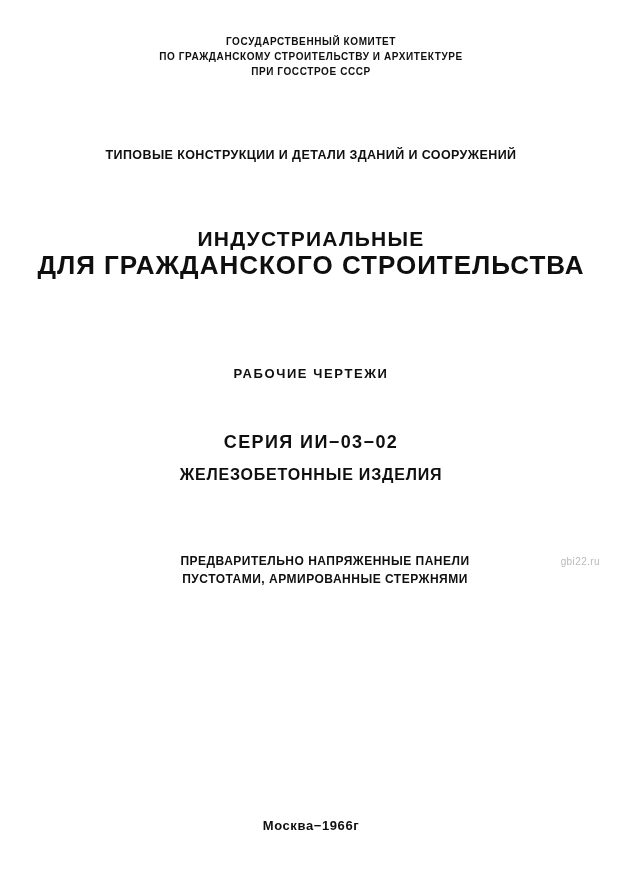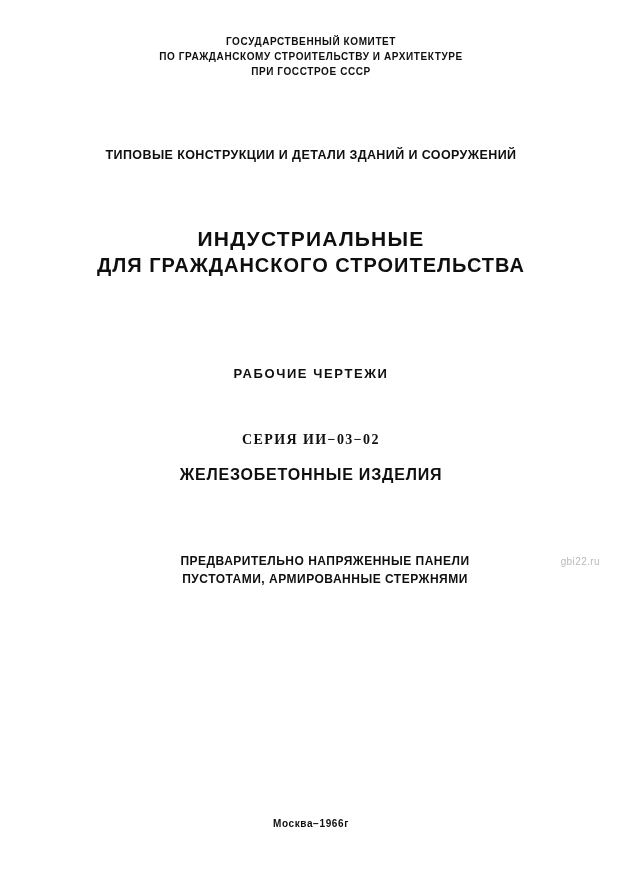--- a/index.html
+++ b/index.html
@@ -70,21 +70,21 @@
     letter-spacing: 1.2px;
     line-height: 26px;
   }
   #main-title .t2 {
     font-size: 21px;
     font-weight: bold;
     letter-spacing: 1.2px;
     line-height: 26px;
   }
   #main-title .t3 {
-    font-size: 20px;
+    font-size: 26px;
     font-weight: bold;
     letter-spacing: 1px;
     line-height: 26px;
   }
 
   
   #working-drawings {
     position: absolute;
     top: 366px;
     left: 0;
@@ -97,24 +97,23 @@
   }
 
   
   #series-number {
     position: absolute;
     top: 432px;
     left: 0;
     right: 0;
   }
   #series-number .line {
-    font-size: 14px;
+    font-size: 18px;
     font-weight: bold;
     letter-spacing: 1.4px;
-    font-family: Liberation Serif, serif;
   }
 
   
   #concrete-products {
     position: absolute;
     top: 466px;
     left: 0;
     right: 0;
   }
   #concrete-products .line {
@@ -163,21 +162,21 @@
   }
 
   
   #footer {
     position: absolute;
     top: 818px;
     left: 0;
     right: 0;
   }
   #footer .line {
-    font-size: 10px;
+    font-size: 13px;
     font-weight: bold;
     letter-spacing: 0.6px;
   }
 </style>
 </head>
 <body>
 
 <div class="page">
 
   <div class="block" id="committee">

